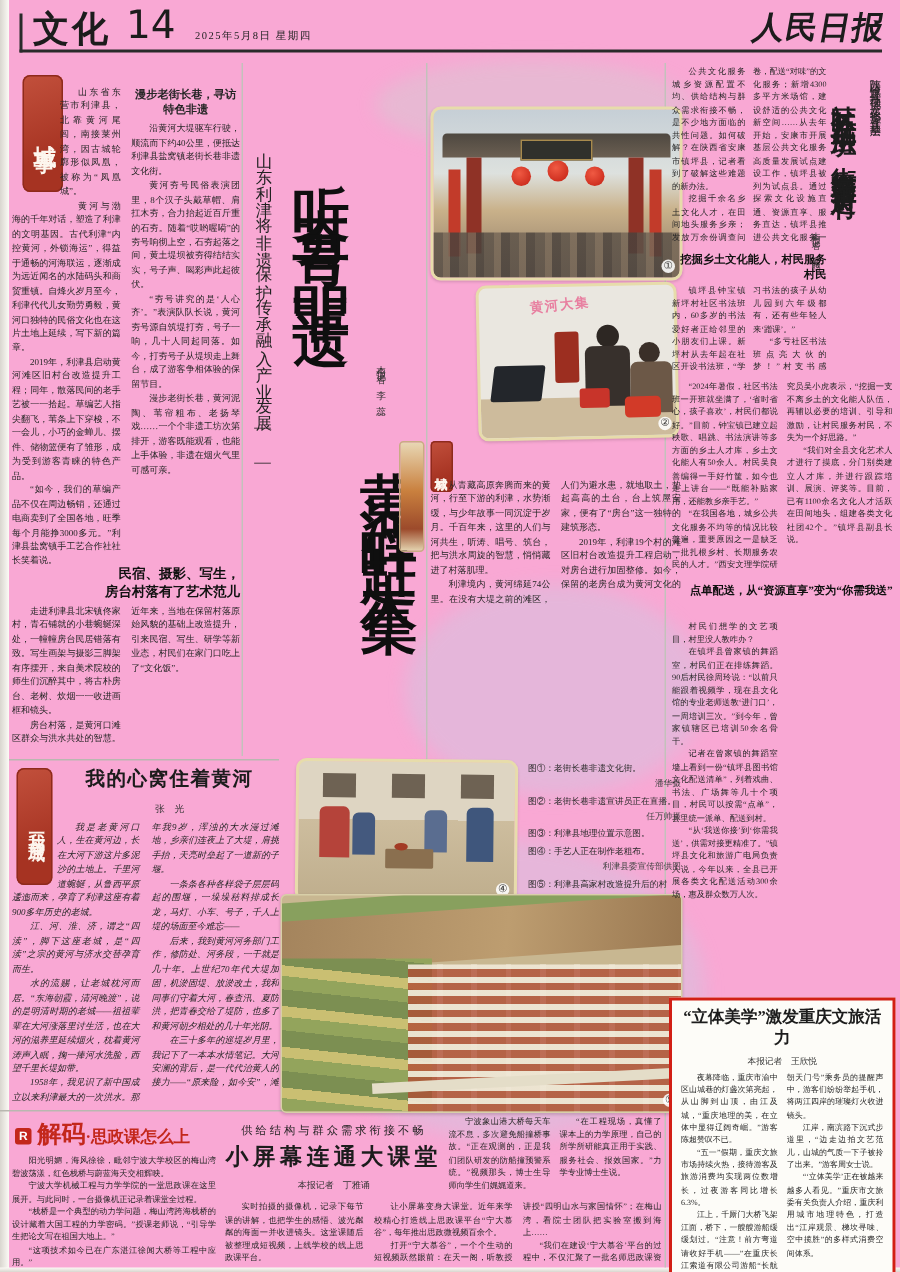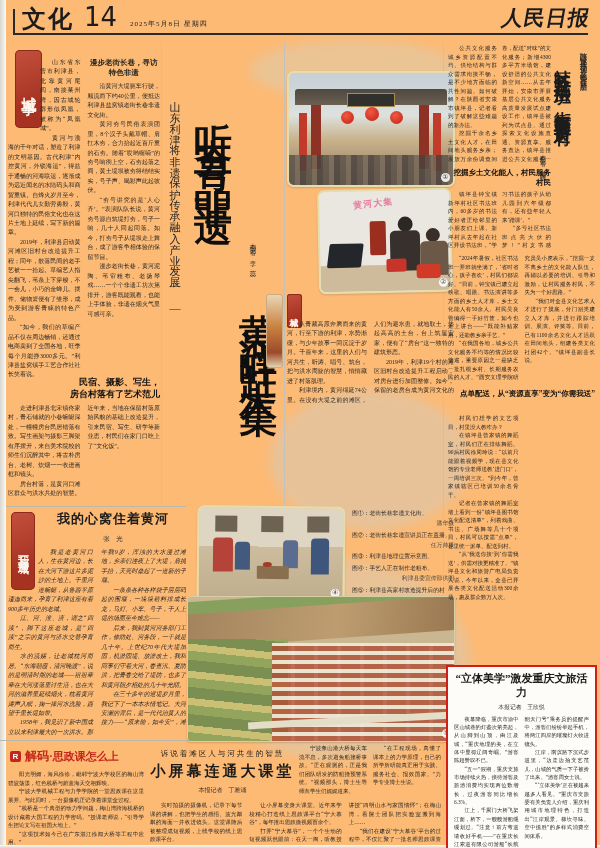--- a/index.html
+++ b/index.html
@@ -1,16 +1,16 @@
 <!DOCTYPE html>
 <html><head>
 <meta charset="utf-8">
 <style>
   html,body{margin:0;padding:0;background:#e9e7e2;}
-  #page{position:relative;width:600px;height:848px;background:#fdba74;overflow:hidden;
+  #page{position:relative;width:600px;height:848px;background:#f9a8d4;overflow:hidden;
         font-family:"Liberation Serif","DejaVu Serif",serif;color:#1c1c1c;}
   .abs{position:absolute;}
   
   .hdr-rule{position:absolute;left:13px;top:33px;width:575px;height:2px;background:#2a2a2a;}
   .hdr-stub{position:absolute;left:13px;top:9px;width:2px;height:26px;background:#2a2a2a;}
   .hdr-section{position:absolute;left:22px;top:3px;font-size:24px;font-weight:bold;letter-spacing:2px;}
   .hdr-page{position:absolute;left:84px;top:2px;font-size:26px;font-family:"DejaVu Sans",sans-serif;}
   .hdr-date{position:absolute;left:130px;top:19px;font-size:7px;letter-spacing:1px;color:#222;}
   .masthead{position:absolute;right:10px;top:4px;font-size:21px;font-weight:bold;transform:skewX(-10deg);letter-spacing:1px;}
   
@@ -237,32 +237,32 @@
           <p class="para">江上，千厮门大桥飞架江面，桥下，一艘艘游船缓缓划过。“注意！前方弯道请收好手机——”在重庆长江索道有限公司游船“长航朝天门号”乘务员的提醒声中，游客们纷纷举起手机，将两江四岸的璀璨灯火收进镜头。</p>
           <p class="para">江岸，南滨路下沉式步道里，“边走边拍文艺范儿，山城的气质一下子被拎了出来。”游客周女士说。</p>
           <p class="para">“‘立体美学’正在被越来越多人看见。”重庆市文旅委有关负责人介绍，重庆利用城市地理特色，打造出“江岸观景、梯坎寻味、空中揽胜”的多样式消费空间体系。</p>
         </div>
     </div>
     <div style="text-align:center;font-size:6px;margin-top:5px;font-weight:bold;color:#222;">本版责编：智春丽　陈圆圆　曹雪盟</div>
   </div>
 
   <div class="abs" style="left:10px;top:746px;">
     <span class="r-badge">R</span>
-    <span class="decode-label" style="font-size:12px;margin-top:24px;">解码</span><span class="decode-label" style="font-size:11px;">·思政课怎么上</span>
+    <span class="decode-label" style="font-size:16px;margin-top:24px;">解码</span><span class="decode-label" style="font-size:11px;">·思政课怎么上</span>
   </div>
   <div class="abs body-txt body-sm" style="left:8px;top:770px;width:136px;height:76px;">
     <div>
         <p class="para">阳光明媚，海风徐徐，毗邻宁波大学校区的梅山湾碧波荡漾，红色栈桥与蔚蓝海天交相辉映。</p>
         <p class="para">宁波大学机械工程与力学学院的一堂思政课在这里展开。与此同时，一台摄像机正记录着课堂全过程。</p>
         <p class="para">“栈桥是一个典型的动力学问题，梅山湾跨海栈桥的设计藏着大国工程的力学密码。”授课老师说，“引导学生把论文写在祖国大地上。”</p>
         <p class="para">“这项技术如今已在广东湛江徐闻大桥等工程中应用。”</p>
       </div>
   </div>
 
-  <div class="abs" style="left:150px;top:749px;width:145px;text-align:center;font-size:7.5px;letter-spacing:2px;color:#222;">诉说着滩区人与河共生的智慧</div>
+  <div class="abs" style="left:150px;top:749px;width:145px;text-align:center;font-size:7.5px;letter-spacing:2px;color:#222;">供给结构与群众需求衔接不畅</div>
   <div class="abs" style="left:146px;top:762px;width:153px;text-align:center;font-size:15px;font-weight:900;letter-spacing:3px;">小屏幕连通大课堂</div>
   <div class="abs" style="left:150px;top:786px;width:145px;text-align:center;font-size:6px;color:#333;">本报记者　丁雅诵</div>
 
   <div class="abs body-txt body-sm" style="left:299px;top:744px;width:142px;height:54px;column-count:2;column-gap:6px;">
     <div>
         <p class="para">宁波象山港大桥每天车流不息，多次避免船撞桥事故。“正在观测的，正是我们团队研发的防船撞预警系统。”视频那头，博士生导师向学生们娓娓道来。</p>
         <p class="para">“在工程现场，真懂了课本上的力学原理，自己的所学所研能真正用于实践、服务社会、报效国家。”力学专业博士生说。</p>
       </div>
   </div>
   <div class="abs body-txt body-sm" style="left:150px;top:801px;width:291px;height:45px;column-count:3;column-gap:7px;">

